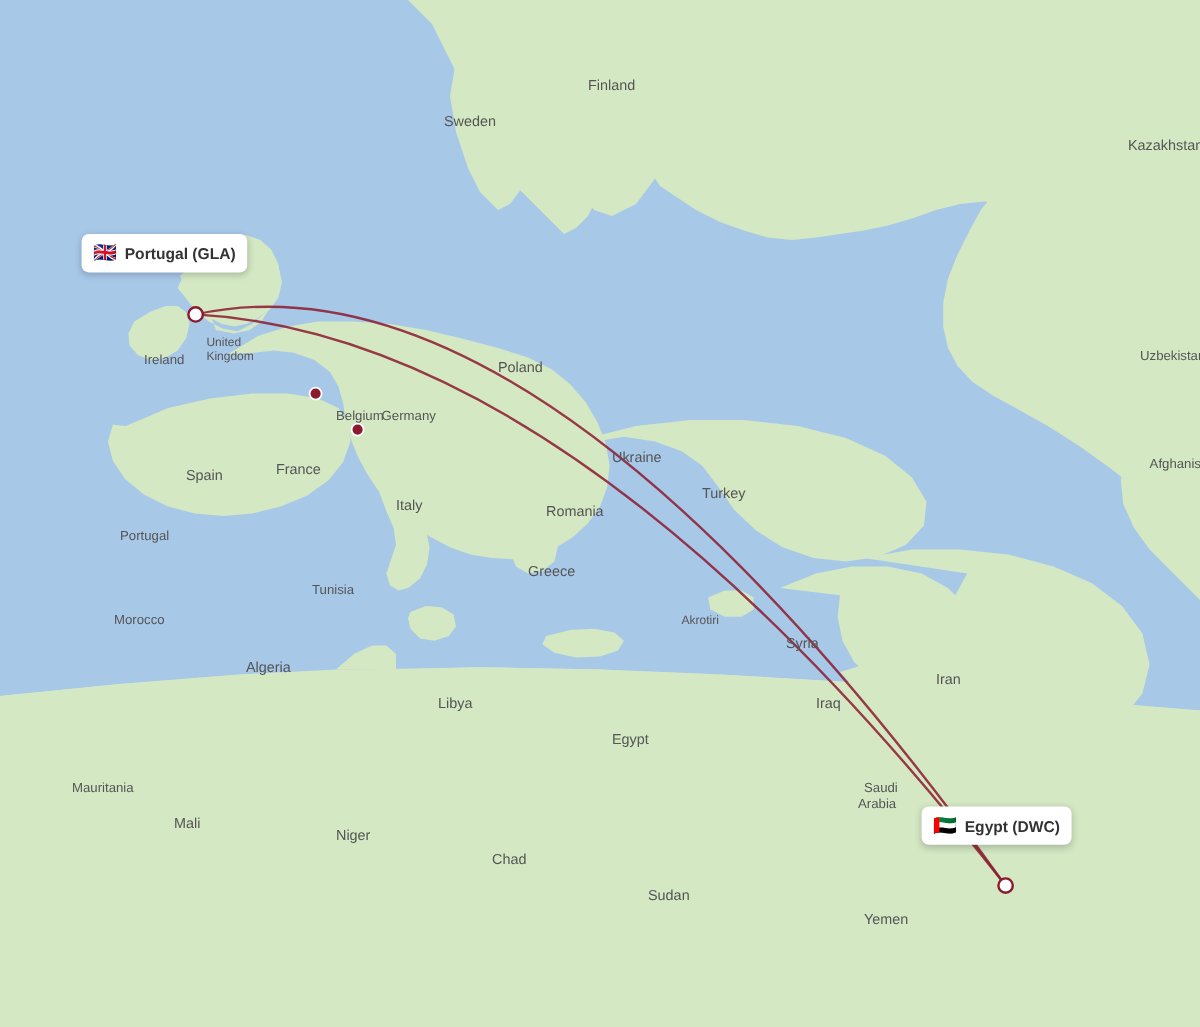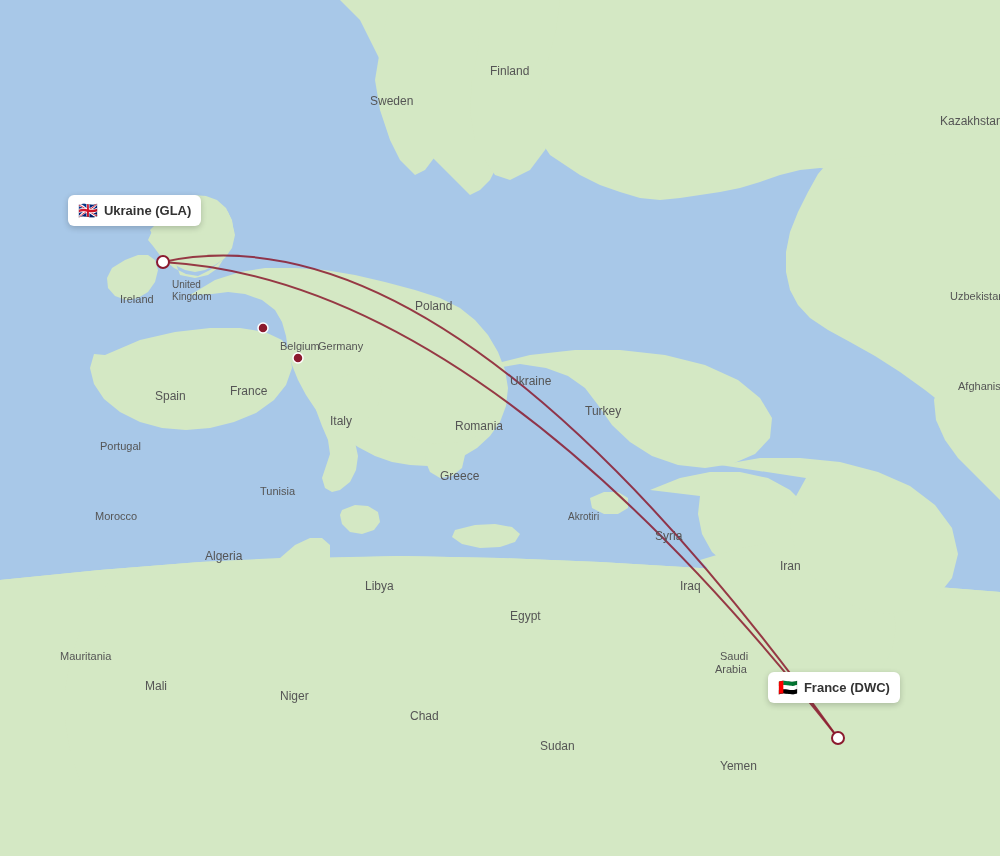--- a/index.html
+++ b/index.html
@@ -203,20 +203,20 @@
     <text x="715" y="673" font-family="Arial" font-size="11" fill="#555">Arabia</text>
     <text x="720" y="770" font-family="Arial" font-size="12" fill="#555">Yemen</text>
     <text x="940" y="125" font-family="Arial" font-size="12" fill="#555">Kazakhstan</text>
     <text x="950" y="300" font-family="Arial" font-size="11" fill="#555">Uzbekistan</text>
     <text x="958" y="390" font-family="Arial" font-size="11" fill="#555">Afghanistan</text>
     <text x="568" y="520" font-family="Arial" font-size="10" fill="#555">Akrotiri</text>
   </svg>
 
   <div class="location-label" id="glasgow-label">
     <span class="flag">🇬🇧</span>
-    <span>Ukraine (GLA)</span>
+    <span>Portugal (GLA)</span>
   </div>
 
   <div class="location-label" id="dubai-label">
     <span class="flag">🇦🇪</span>
-    <span>France (DWC)</span>
+    <span>Egypt (DWC)</span>
   </div>
 </div>
 
 </body></html>

